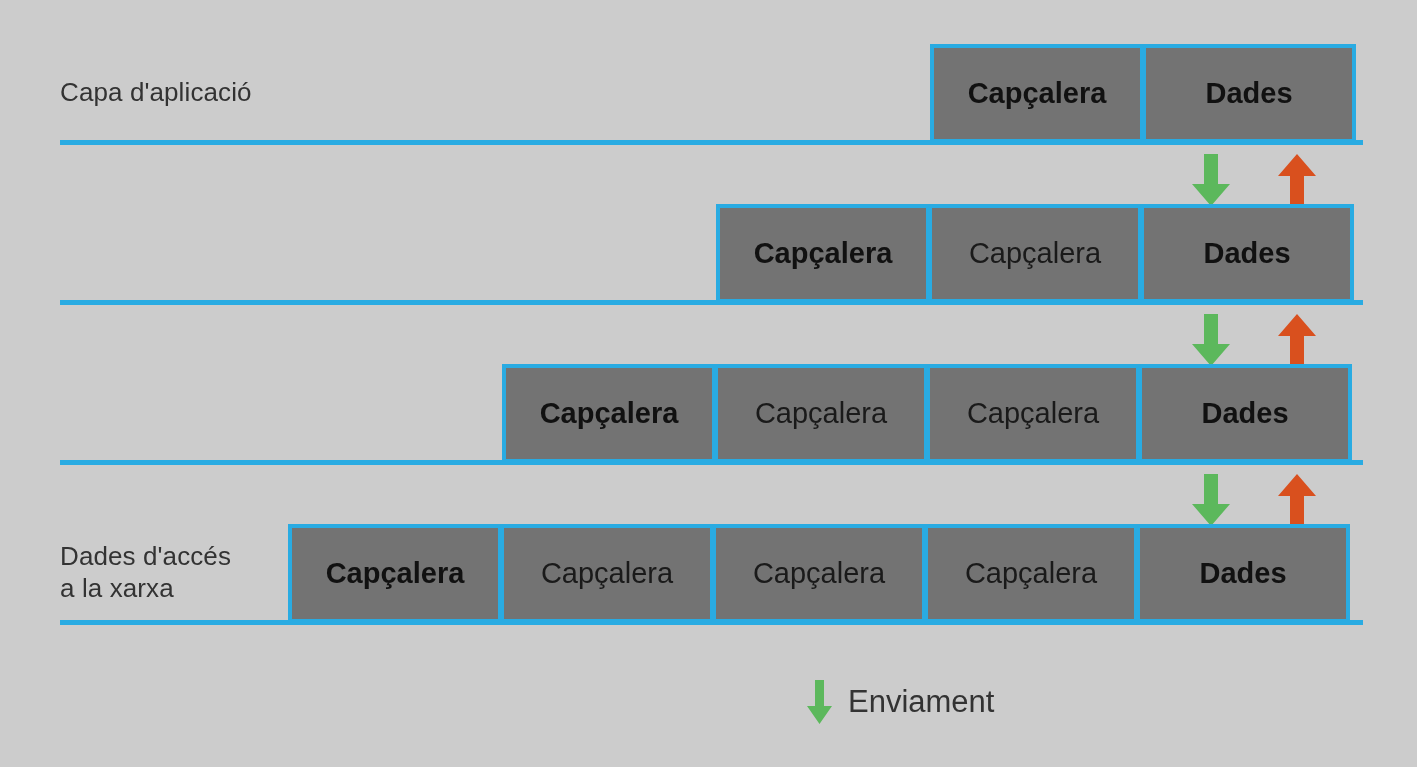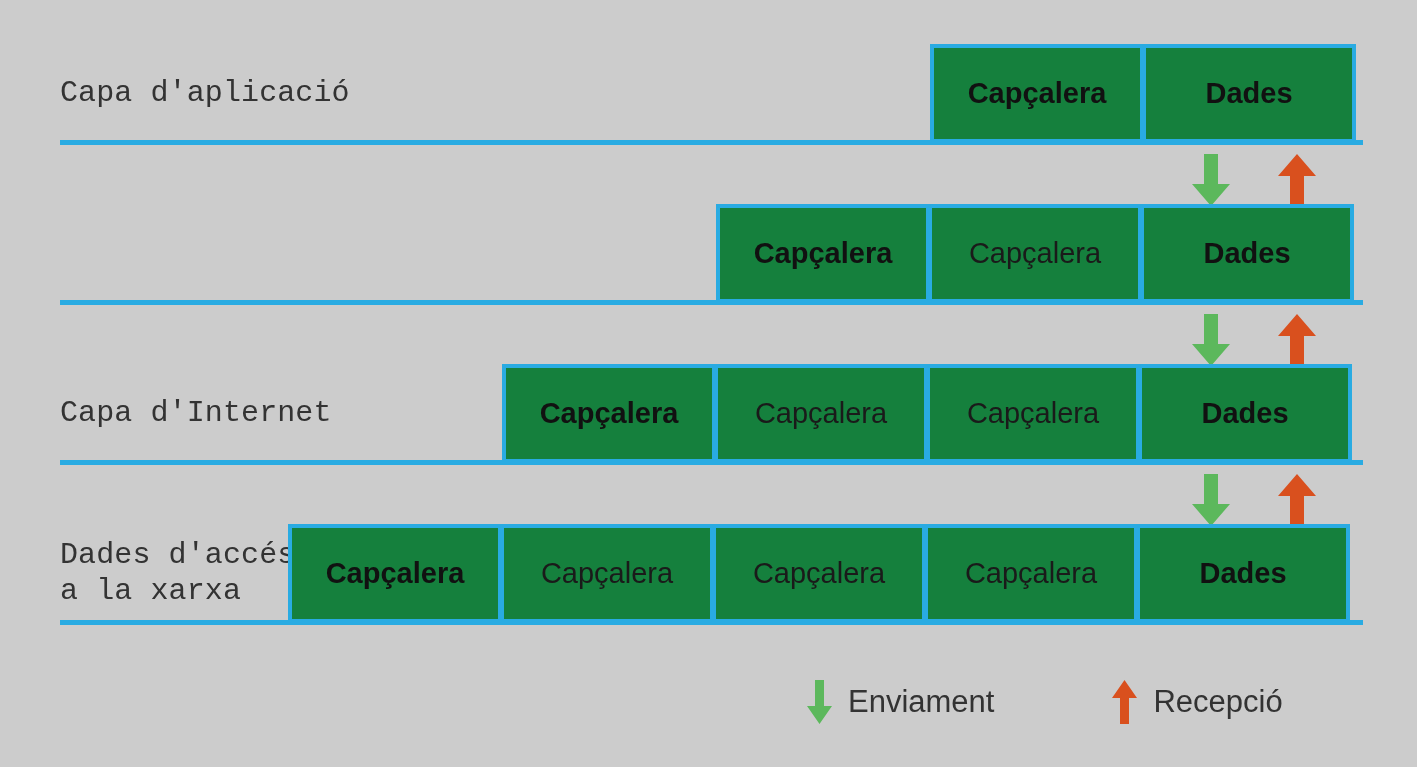--- a/index.html
+++ b/index.html
@@ -44,40 +44,39 @@
 
   
   .layer-label {
     position: absolute;
     left: 60px;
     top: 45px;
     height: 95px;
     display: flex;
     align-items: center;
     color: #333333;
-    font-size: 30px;
+    font-size: 26px;
     line-height: 1.2;
     letter-spacing: 0.1px;
     white-space: pre-line;
     font-weight: 400;
-    font-family: Liberation Mono, monospace;
   }
 
   
   .pdu {
     position: absolute;
     top: 44px;
     height: 99px;
     display: flex;
     box-sizing: border-box;
   }
   .pdu-cell {
     width: 214px;
     box-sizing: border-box;
-    background: #15803d;
+    background: #737373;
     border: 4px solid #29abe2;
     margin-left: -2px;
     display: flex;
     align-items: center;
     justify-content: center;
     color: #1a1a1a;
     font-size: 29px;
     font-weight: 400;
   }
   .pdu-cell:first-child { margin-left: 0; }
@@ -104,20 +103,21 @@
   .arrow.up   { left: 94px; top: 2px; }
 
   
   #legend {
     position: absolute;
     left: 805px;
     top: 672px;
     height: 60px;
     display: flex;
     align-items: flex-start;
+    flex-direction: column;
   }
   .legend-item {
     display: flex;
     align-items: center;
     height: 60px;
   }
   .legend-item + .legend-item { margin-left: 116px; }
   .legend-arrow {
     width: 29px;
     height: 44px;
@@ -171,21 +171,20 @@
       </span>
       <span class="arrow up">
         <svg viewBox="0 0 46 52" xmlns="http://www.w3.org/2000/svg">
           <polygon points="23,0 42,22 30,22 30,52 16,52 16,22 4,22" fill="#d9501e"></polygon>
         </svg>
       </span>
     </div>
   </div>
 
   <div class="layer-row" data-row="2">
-    <div class="layer-label">Capa d'Internet</div>
     <div class="layer-rule"></div>
     <div class="pdu" style="left:502px;">
       <div class="pdu-cell emph">Capçalera</div>
       <div class="pdu-cell">Capçalera</div>
       <div class="pdu-cell">Capçalera</div>
       <div class="pdu-cell emph">Dades</div>
     </div>
     <div class="arrow-pair">
       <span class="arrow down">
         <svg viewBox="0 0 46 52" xmlns="http://www.w3.org/2000/svg">
@@ -215,23 +214,15 @@
 
   <div id="legend">
     <div class="legend-item">
       <span class="legend-arrow">
         <svg viewBox="0 0 29 44" xmlns="http://www.w3.org/2000/svg">
           <polygon points="10,0 19,0 19,26 27,26 14.5,44 2,26 10,26" fill="#5cb85c"></polygon>
         </svg>
       </span>
       <span class="legend-text">Enviament</span>
     </div>
-    <div class="legend-item">
-      <span class="legend-arrow">
-        <svg viewBox="0 0 29 44" xmlns="http://www.w3.org/2000/svg">
-          <polygon points="14.5,0 27,18 19,18 19,44 10,44 10,18 2,18" fill="#d9501e"></polygon>
-        </svg>
-      </span>
-      <span class="legend-text">Recepció</span>
-    </div>
   </div>
 
 </div>
 
 </body></html>

